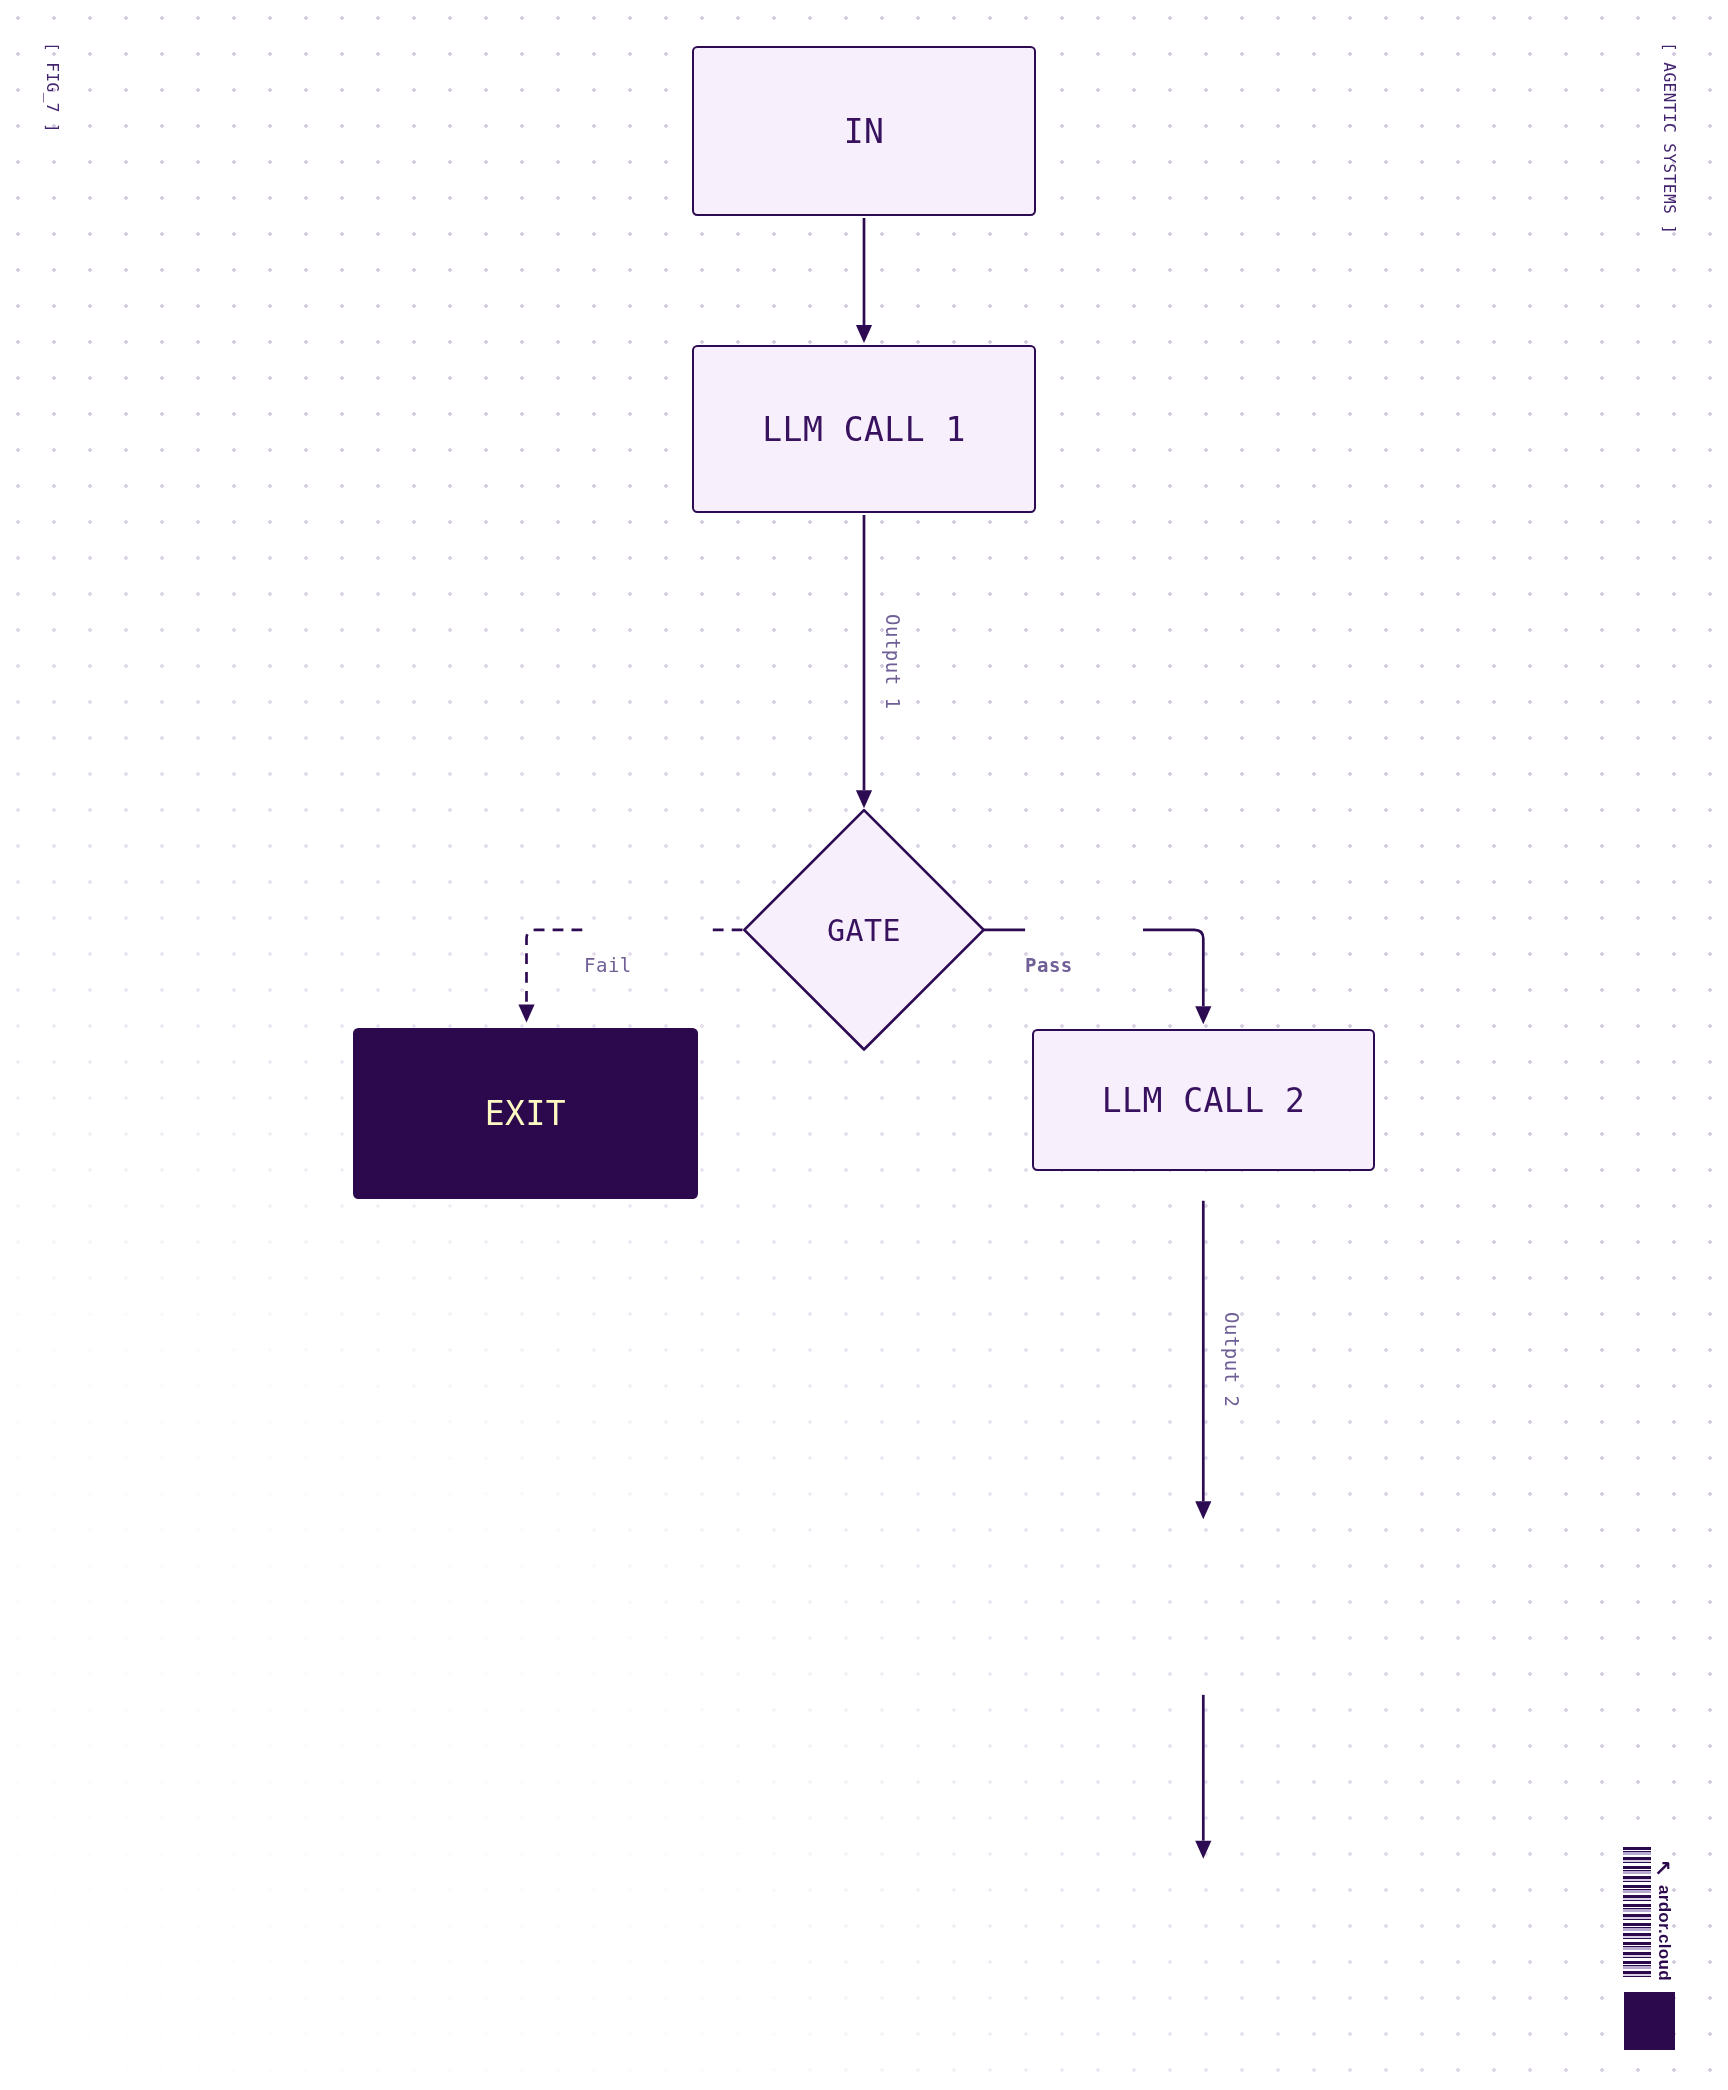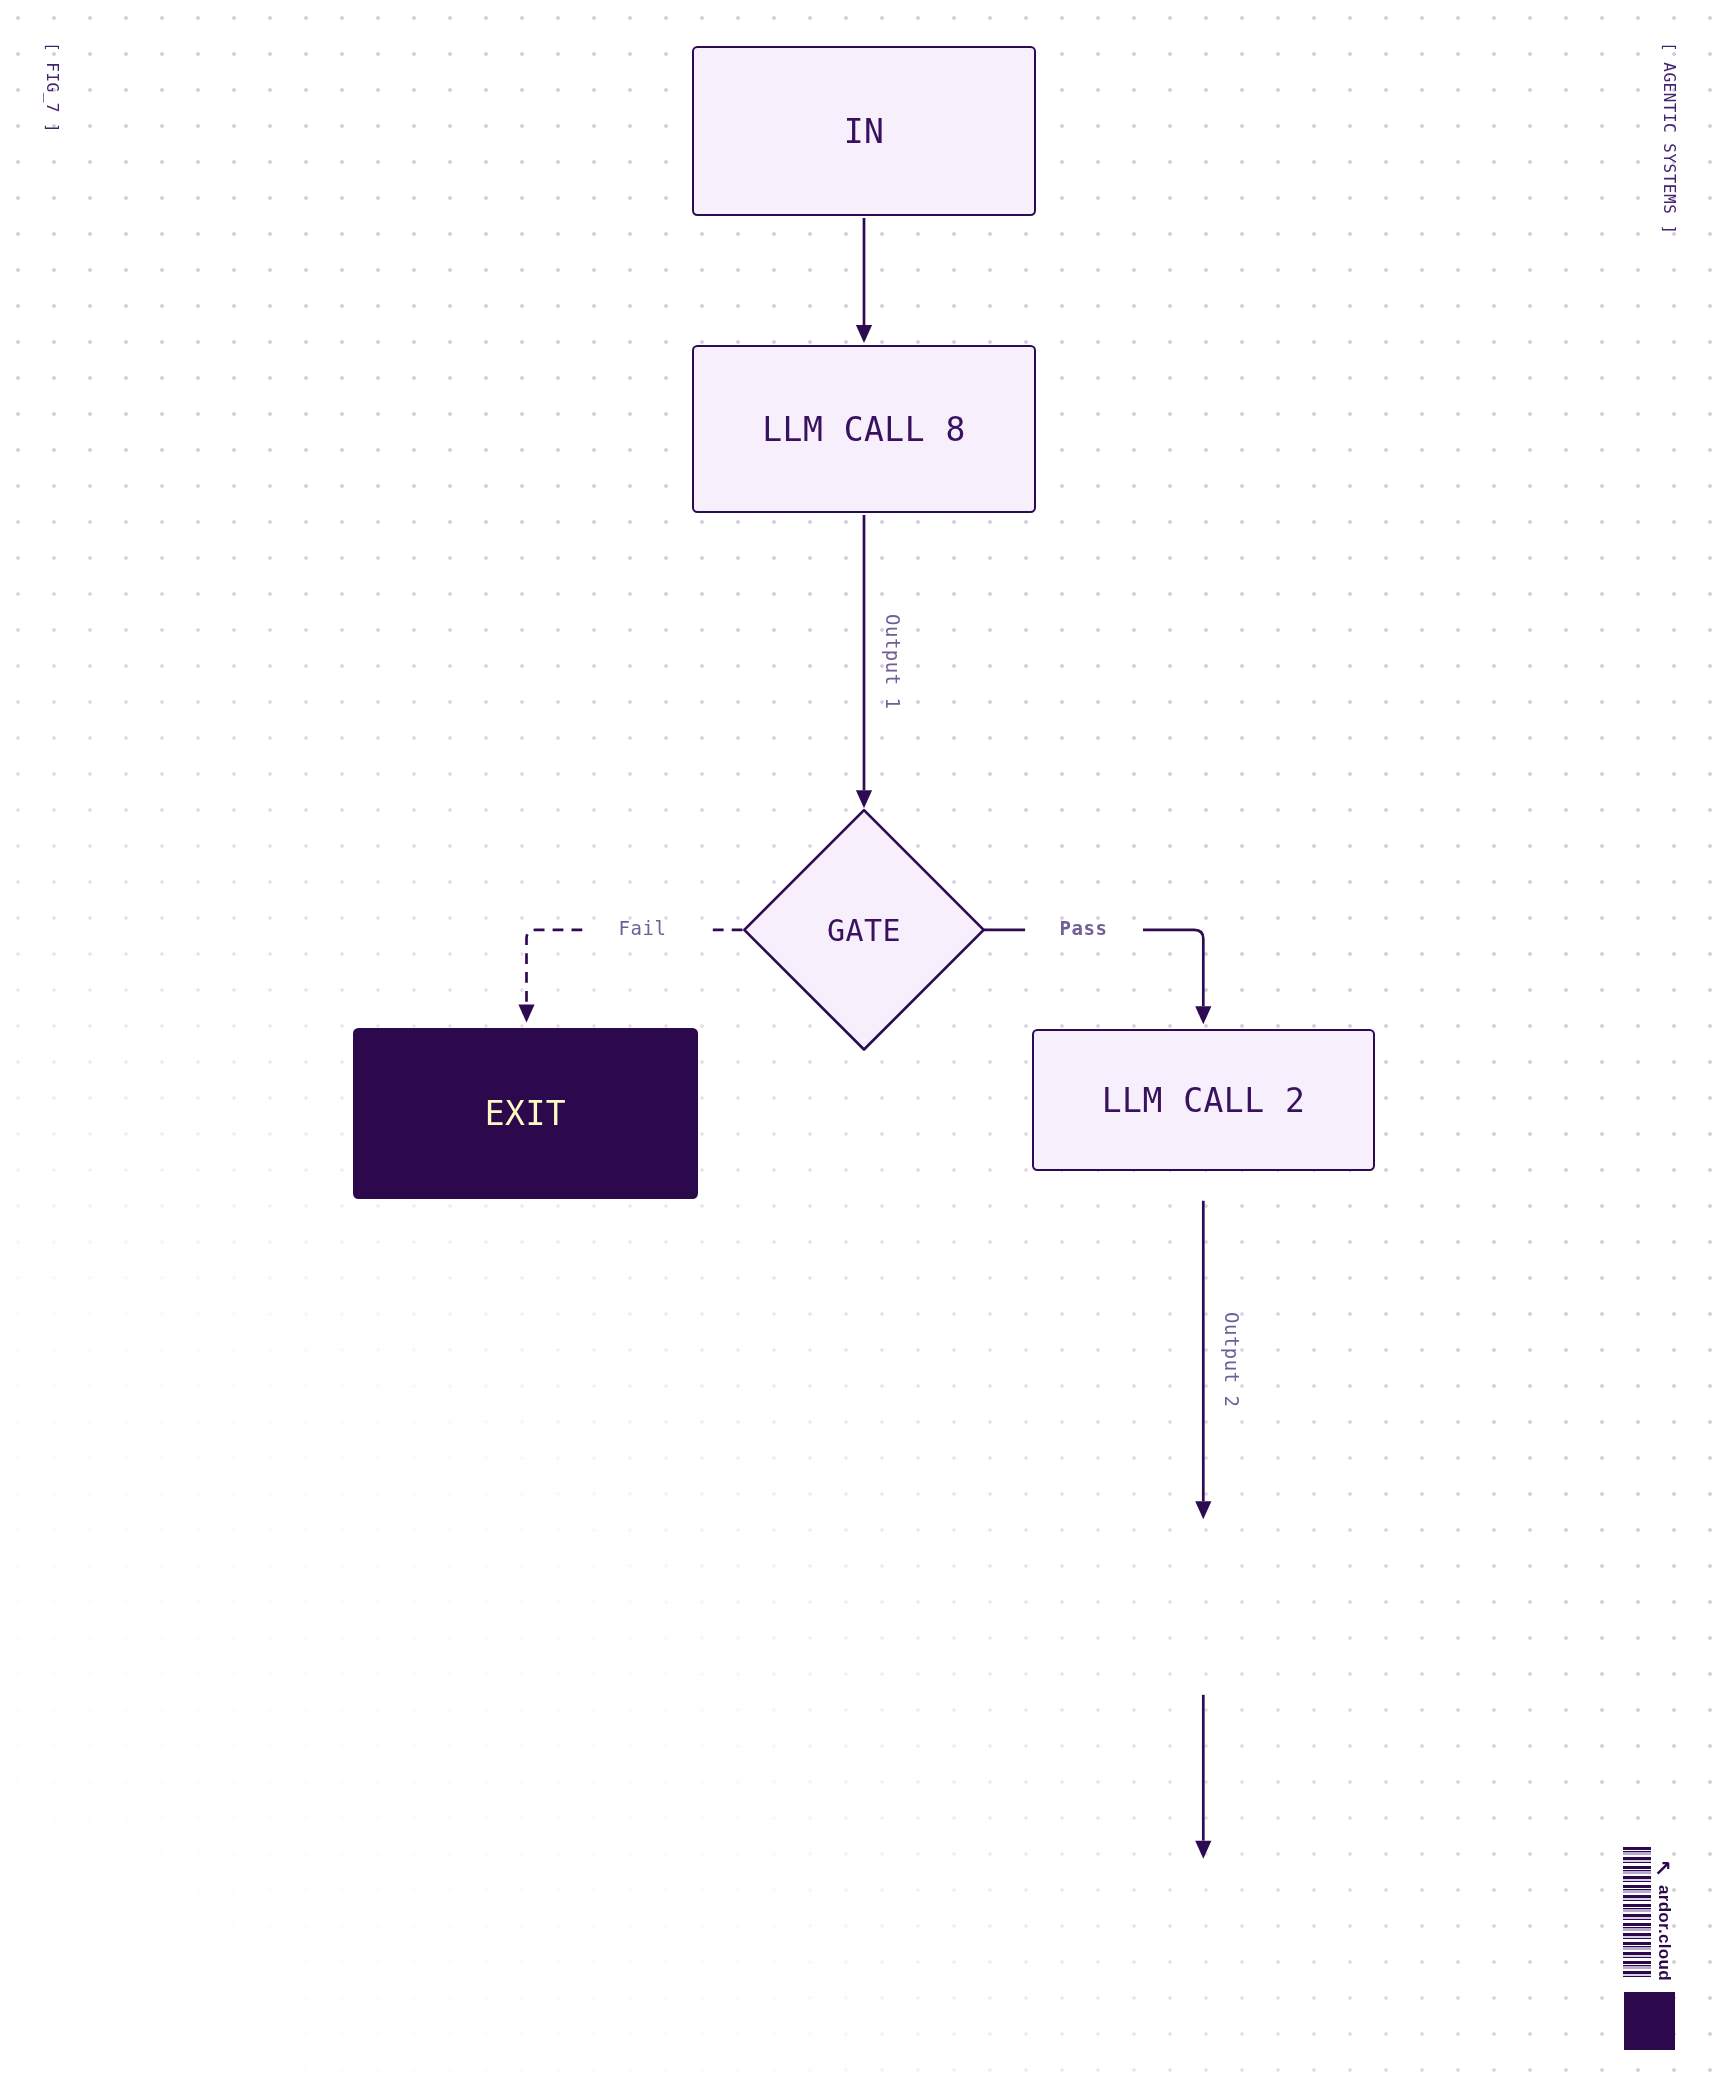--- a/index.html
+++ b/index.html
@@ -51,21 +51,21 @@
     display:flex;align-items:center;justify-content:center;
     font-size:30px;color:#38125f;letter-spacing:0.5px;
   }
   .edge-label{
     position:absolute;
     font-size:19px;
     color:#6f5f96;
     letter-spacing:0.5px;
   }
   .edge-label.h{
-    width:117px;text-align:center;
+    width:117px;margin-top:37px;
   }
   .edge-label.v{
     writing-mode:vertical-rl;
   }
   .meta-label{
     position:absolute;
     writing-mode:vertical-rl;
     font-size:16px;
     color:#43246e;
     letter-spacing:0.5px;
@@ -134,21 +134,21 @@
     </g>
 
     <polygon points="960,900 1093,1033 960,1166 827,1033" fill="#f8effd" stroke="#2d0b52" stroke-width="3" stroke-linejoin="round"></polygon>
   </svg>
 
   <div class="node light" style="left:692px;top:46px;width:344px;height:170px;">
     <span>IN</span>
   </div>
 
   <div class="node light" style="left:692px;top:345px;width:344px;height:168px;">
-    <span>LLM CALL 8</span>
+    <span>LLM CALL 1</span>
   </div>
 
   <div class="gate-label">GATE</div>
 
   <div class="node dark" style="left:353px;top:1028px;width:345px;height:171px;">
     <span>EXIT</span>
   </div>
 
   <div class="node light" style="left:1032px;top:1029px;width:343px;height:142px;">
     <span>LLM CALL 2</span>

